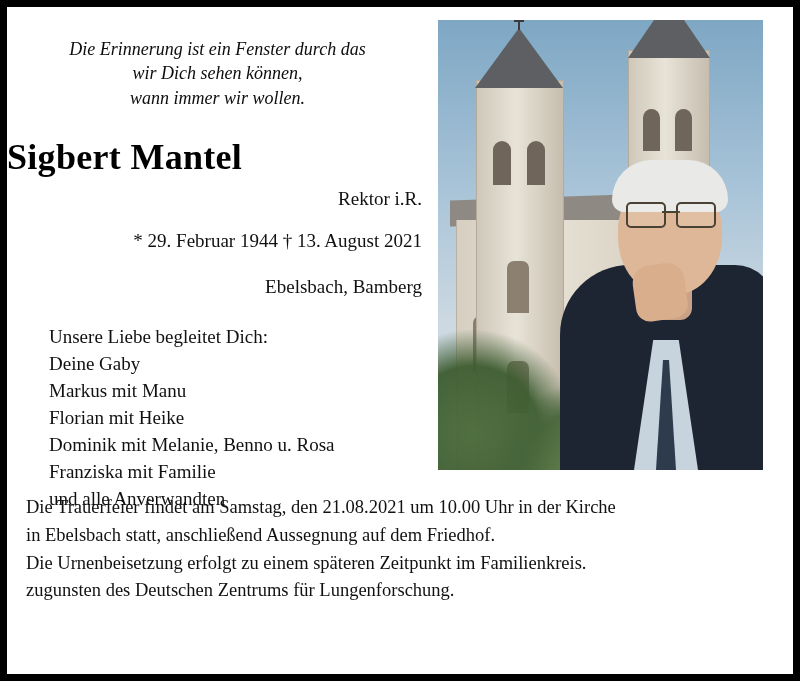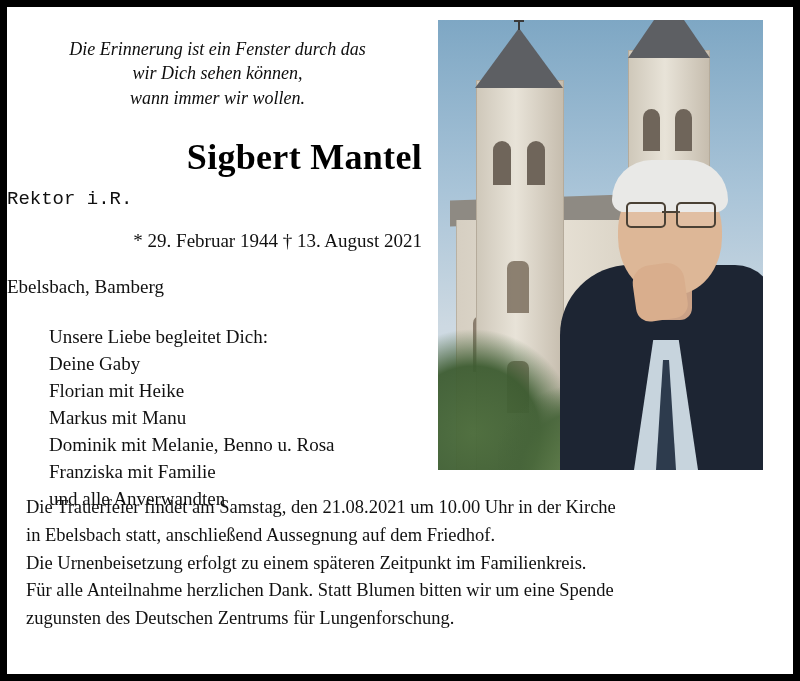--- a/index.html
+++ b/index.html
@@ -47,40 +47,39 @@
     font-style: italic;
     font-size: 18px;
     line-height: 1.35;
     margin: 30px 12px 0 18px;
     color: #0d0d0d;
   }
   .verse div {
     white-space: nowrap;
   }
   .name {
-    text-align: right;
+    text-align: left;
     font-size: 36px;
     font-weight: bold;
     letter-spacing: 0.3px;
     margin: 26px 0 0 0;
     color: #000000;
   }
   .role {
-    text-align: left;
+    text-align: right;
     font-size: 19px;
     margin: 10px 0 4px 0;
-    font-family: Liberation Mono, monospace;
   }
   .dates {
     text-align: right;
     font-size: 19px;
     margin: 20px 0 0 0;
   }
   .place {
-    text-align: left;
+    text-align: right;
     font-size: 19px;
     margin: 24px 0 0 0;
   }
   .survivors {
     margin: 26px 0 0 42px;
     font-size: 19px;
     line-height: 1.42;
   }
   .survivors .lead {
     margin-bottom: 0;
@@ -325,22 +324,22 @@
       </div>
 
       <div class="name">Sigbert Mantel</div>
       <div class="role">Rektor i.R.</div>
       <div class="dates">* 29. Februar 1944   † 13. August 2021</div>
       <div class="place">Ebelsbach, Bamberg</div>
 
       <div class="survivors">
         <div class="lead">Unsere Liebe begleitet Dich:</div>
         <div>Deine Gaby</div>
+        <div>Markus mit Manu</div>
         <div>Florian mit Heike</div>
-        <div>Markus mit Manu</div>
         <div>Dominik mit Melanie, Benno u. Rosa</div>
         <div>Franziska mit Familie</div>
         <div>und alle Anverwandten</div>
       </div>
 
     </div>
 
     <div class="photo-col">
       <div class="photo-frame">
         <div class="sky"></div>
@@ -388,17 +387,16 @@
         </div>
       </div>
     </div>
 
   </div>
 
   <div class="bottom-text">
     <div>Die Trauerfeier findet am Samstag, den 21.08.2021 um 10.00 Uhr in der Kirche</div>
     <div>in Ebelsbach statt, anschließend Aussegnung auf dem Friedhof.</div>
     <div>Die Urnenbeisetzung erfolgt zu einem späteren Zeitpunkt im Familienkreis.</div>
-    <div>Für alle Anteilnahme herzlichen Dank. Statt Blumen bitten wir um eine Spende</div>
     <div>zugunsten des Deutschen Zentrums für Lungenforschung.</div>
   </div>
 
 </div>
 
 </body></html>

